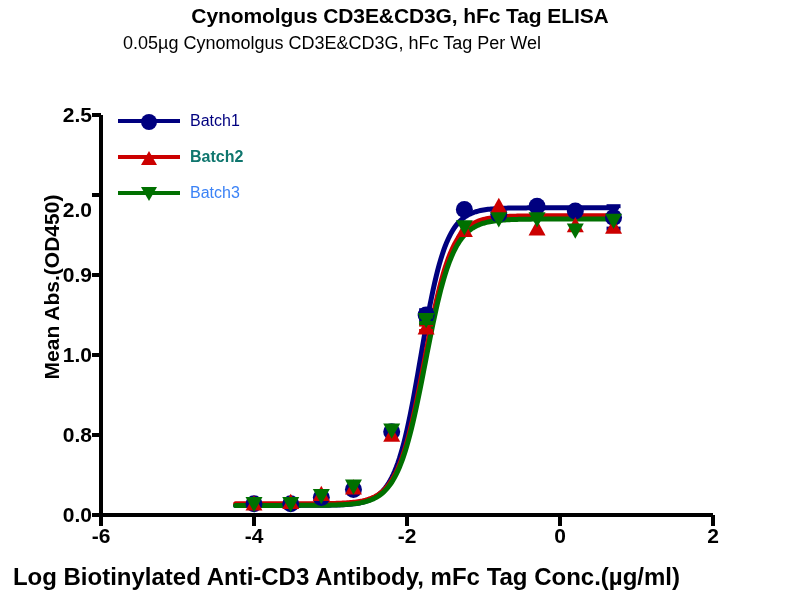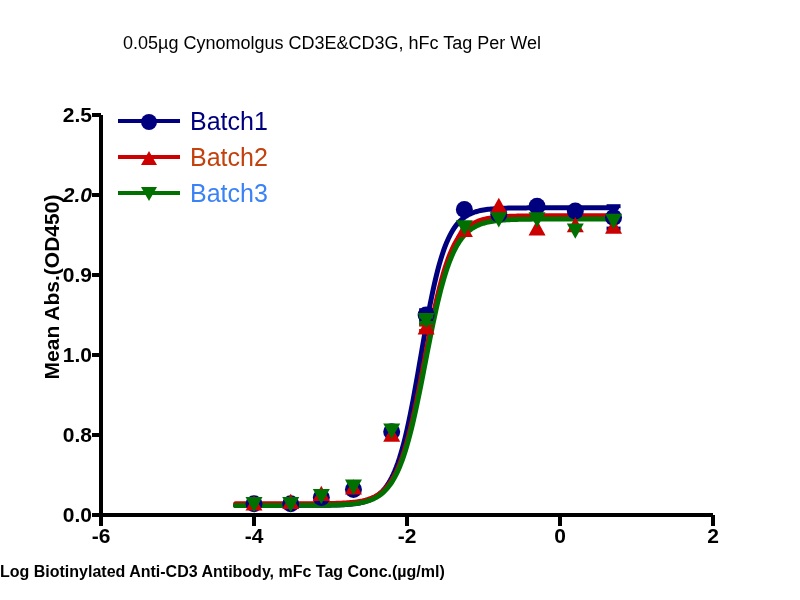--- a/index.html
+++ b/index.html
@@ -51,22 +51,22 @@
     font-weight: bold;
     transform: rotate(-90deg);
     transform-origin: center center;
     font-family: "Liberation Sans", sans-serif;
   }
   .xlabel {
     position: absolute;
     left: 0;
     top: 563px;
     width: 680px;
-    text-align: left;
-    font-size: 16px;
+    text-align: right;
+    font-size: 24px;
     font-weight: bold;
     font-family: "Liberation Sans", sans-serif;
   }
   .ytick-label {
     position: absolute;
     right: 0;
     text-align: right;
     font-size: 21px;
     font-weight: bold;
     font-family: "Liberation Sans", sans-serif;
@@ -113,54 +113,55 @@
     height: 4px;
   }
   .legend-mark {
     position: absolute;
     left: 23px;
     top: 4px;
     width: 16px;
     height: 16px;
   }
   .legend-text {
-    font-size: 25px;
+    font-size: 16px;
     font-family: "Liberation Sans", sans-serif;
     line-height: 1;
   }
   svg.plot {
     position: absolute;
     left: 0;
     top: 0;
   }
 </style>
 </head>
 <body>
 
 <div id="figure">
 
+  <div class="title">Cynomolgus CD3E&amp;CD3G, hFc Tag ELISA</div>
   <div class="subtitle">0.05µg Cynomolgus CD3E&amp;CD3G, hFc Tag Per Wel</div>
 
   <div class="ylabel">Mean Abs.(OD450)</div>
   <div class="xlabel">Log Biotinylated Anti-CD3 Antibody, mFc Tag Conc.(µg/ml)</div>
 
   <div id="ytick-labels">
       <div class="ytick-wrap" style="top: 515px;">
         <div class="ytick-label">0.0</div>
       </div>
       <div class="ytick-wrap" style="top: 435px;">
         <div class="ytick-label">0.8</div>
       </div>
       <div class="ytick-wrap" style="top: 355px;">
         <div class="ytick-label">1.0</div>
       </div>
       <div class="ytick-wrap" style="top: 275px;">
         <div class="ytick-label">0.9</div>
       </div>
-      <div class="ytick-wrap" style="top: 195px; font-style: italic;">
+      <div class="ytick-wrap" style="top: 210px;">
         <div class="ytick-label">2.0</div>
       </div>
       <div class="ytick-wrap" style="top: 115px;">
         <div class="ytick-label">2.5</div>
       </div>
     </div>
   <div id="xtick-labels">
       <div class="xtick-label" style="left: 101px;">-6</div>
       <div class="xtick-label" style="left: 254px;">-4</div>
       <div class="xtick-label" style="left: 407px;">-2</div>
@@ -240,21 +241,21 @@
           <div class="legend-line" style="background: rgb(0, 0, 127);"></div>
           <div class="legend-mark" style="background: rgb(0, 0, 127); border-radius: 50%;"></div>
         </div>
         <div class="legend-text" style="color: rgb(0, 0, 127);">Batch1</div>
       </div>
       <div class="legend-row">
         <div class="legend-swatch">
           <div class="legend-line" style="background: rgb(204, 0, 0);"></div>
           <div class="legend-mark" style="width: 0px; height: 0px; border-left: 8px solid transparent; border-right: 8px solid transparent; border-bottom: 14px solid rgb(204, 0, 0); top: 5px;"></div>
         </div>
-        <div class="legend-text" style="color: #c2410c;">Batch2</div>
+        <div class="legend-text" style="color: #0f766e; font-weight: bold;">Batch2</div>
       </div>
       <div class="legend-row">
         <div class="legend-swatch">
           <div class="legend-line" style="background: rgb(0, 112, 0);"></div>
           <div class="legend-mark" style="width: 0px; height: 0px; border-left: 8px solid transparent; border-right: 8px solid transparent; border-top: 14px solid rgb(0, 112, 0); top: 5px;"></div>
         </div>
         <div class="legend-text" style="color: #3b82f6;">Batch3</div>
       </div>
     </div>
 

